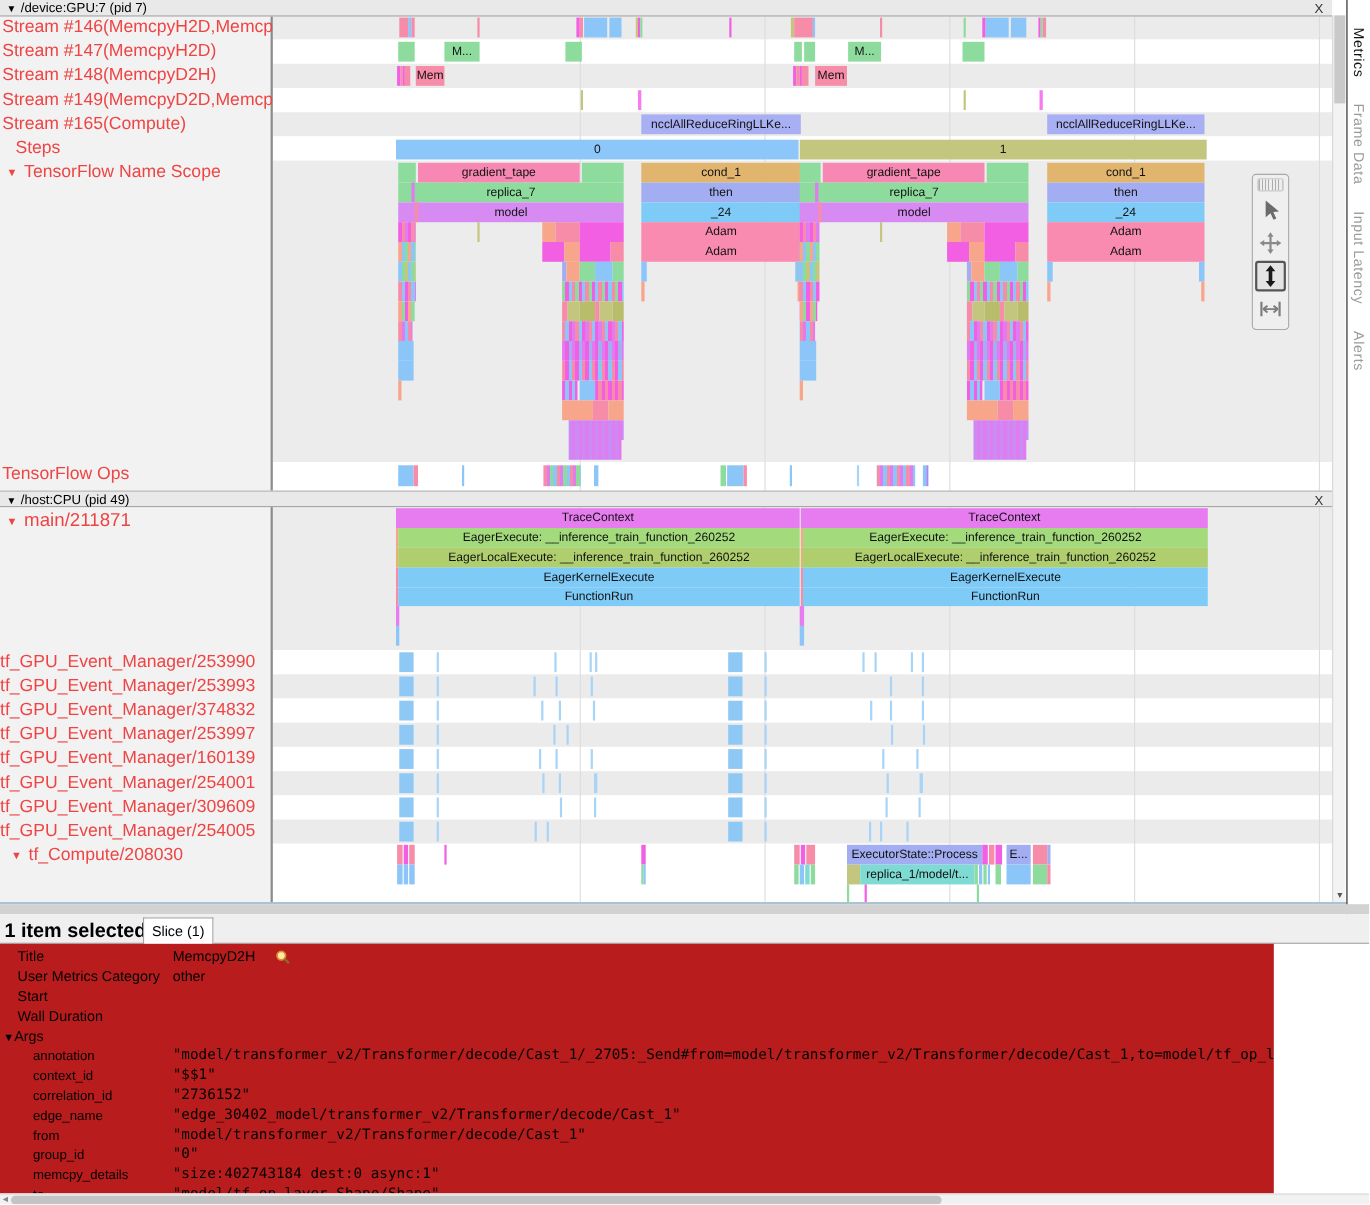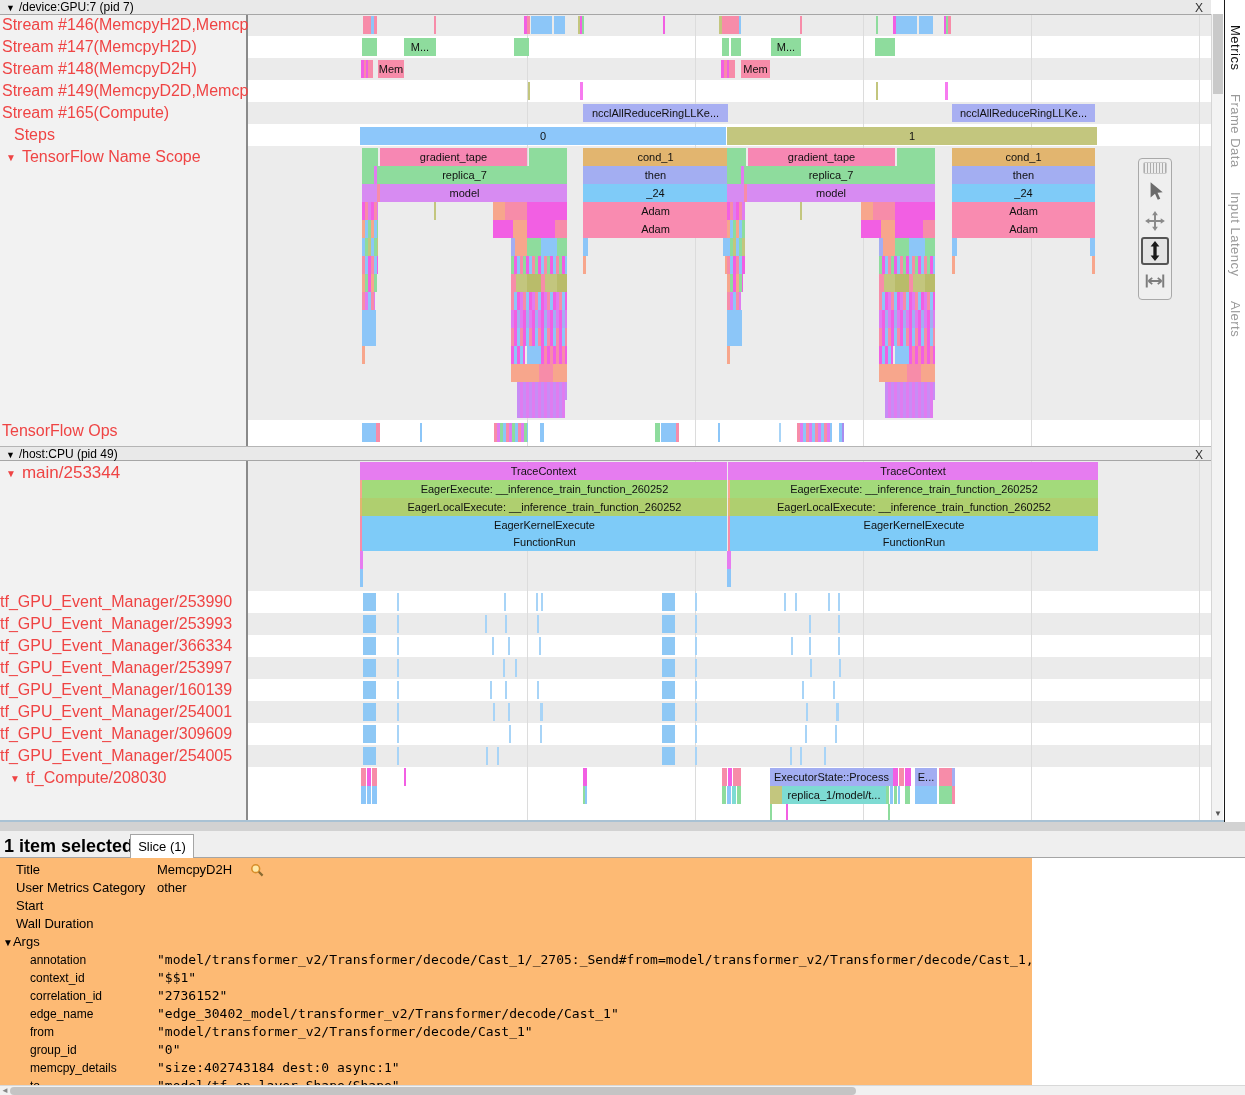--- a/index.html
+++ b/index.html
@@ -39,21 +39,21 @@
            align-items:center;padding-top:25px;gap:24px;z-index:8;}
   .vtab{writing-mode:vertical-rl;font-size:13px;letter-spacing:.5px;white-space:nowrap;}
   
   #panel-strip{position:absolute;left:0;top:822px;width:1245px;height:9px;background:#D2D2D2;z-index:9;}
   #tabbar{position:absolute;left:0;top:831px;width:1245px;height:27px;background:#EFEFEF;
           border-bottom:1px solid #A5A5A5;box-sizing:border-box;z-index:9;}
   #sel-text{position:absolute;left:4px;top:5px;font-size:18px;font-weight:bold;}
   #slice-tab{position:absolute;left:130px;top:3px;width:62px;height:24px;background:#fff;
              border:1px solid #A5A5A5;border-bottom:none;text-align:center;line-height:24px;
              font-size:13px;z-index:10;}
-  #panel-content{position:absolute;left:0;top:858px;width:1032px;height:227px;background:#fdba74;
+  #panel-content{position:absolute;left:0;top:858px;width:1158px;height:227px;background:#b91c1c;
                  overflow:hidden;z-index:9;}
   .drow{position:absolute;height:18px;line-height:18px;font-size:13px;white-space:nowrap;width:1245px;overflow:hidden;}
   .dkey{position:absolute;left:16px;}
   .akey{position:absolute;left:30px;font-size:12px;}
   .dval{position:absolute;left:157px;}
   .mono{font-family:"DejaVu Sans Mono",monospace;font-size:13px;}
   #args-hdr{position:absolute;left:3px;top:75px;height:18px;line-height:18px;font-size:13px;}
   #args-hdr .tri{font-size:10px;}
   .field-icon{position:absolute;left:250px;top:2px;}
   #hscroll{position:absolute;left:0;top:1085px;width:1245px;height:10px;background:#F1F1F1;
@@ -403,24 +403,24 @@
     </div>
   <div id="labels">
       <div class="row-label" style="top: 16px; font-size: 16px; padding-left: 2px;"><span>Stream #146(MemcpyH2D,Memcp</span></div>
       <div class="row-label" style="top: 38px; font-size: 16px; padding-left: 2px;"><span>Stream #147(MemcpyH2D)</span></div>
       <div class="row-label" style="top: 60px; font-size: 16px; padding-left: 2px;"><span>Stream #148(MemcpyD2H)</span></div>
       <div class="row-label" style="top: 82px; font-size: 16px; padding-left: 2px;"><span>Stream #149(MemcpyD2D,Memcp</span></div>
       <div class="row-label" style="top: 104px; font-size: 16px; padding-left: 2px;"><span>Stream #165(Compute)</span></div>
       <div class="row-label" style="top: 126px; font-size: 16px; padding-left: 14px;"><span>Steps</span></div>
       <div class="row-label" style="top: 148px; font-size: 16px; padding-left: 6px;"><span class="tri">▼</span><span>TensorFlow Name Scope</span></div>
       <div class="row-label" style="top: 422px; font-size: 16px; padding-left: 2px;"><span>TensorFlow Ops</span></div>
-      <div class="row-label" style="top: 463px; font-size: 17px; padding-left: 6px;"><span class="tri">▼</span><span>main/253344</span></div>
+      <div class="row-label" style="top: 463px; font-size: 17px; padding-left: 6px;"><span class="tri">▼</span><span>main/211871</span></div>
       <div class="row-label" style="top: 593px; font-size: 16px; padding-left: 0px;"><span>tf_GPU_Event_Manager/253990</span></div>
       <div class="row-label" style="top: 615px; font-size: 16px; padding-left: 0px;"><span>tf_GPU_Event_Manager/253993</span></div>
-      <div class="row-label" style="top: 637px; font-size: 16px; padding-left: 0px;"><span>tf_GPU_Event_Manager/366334</span></div>
+      <div class="row-label" style="top: 637px; font-size: 16px; padding-left: 0px;"><span>tf_GPU_Event_Manager/374832</span></div>
       <div class="row-label" style="top: 659px; font-size: 16px; padding-left: 0px;"><span>tf_GPU_Event_Manager/253997</span></div>
       <div class="row-label" style="top: 681px; font-size: 16px; padding-left: 0px;"><span>tf_GPU_Event_Manager/160139</span></div>
       <div class="row-label" style="top: 703px; font-size: 16px; padding-left: 0px;"><span>tf_GPU_Event_Manager/254001</span></div>
       <div class="row-label" style="top: 725px; font-size: 16px; padding-left: 0px;"><span>tf_GPU_Event_Manager/309609</span></div>
       <div class="row-label" style="top: 747px; font-size: 16px; padding-left: 0px;"><span>tf_GPU_Event_Manager/254005</span></div>
       <div class="row-label" style="top: 769px; font-size: 16px; padding-left: 10px;"><span class="tri">▼</span><span>tf_Compute/208030</span></div>
     </div>
 
   <div class="sec-header" id="gpu-header" style="top:0;">
     <span class="tri">▼</span><span>/device:GPU:7 (pid 7)</span>

